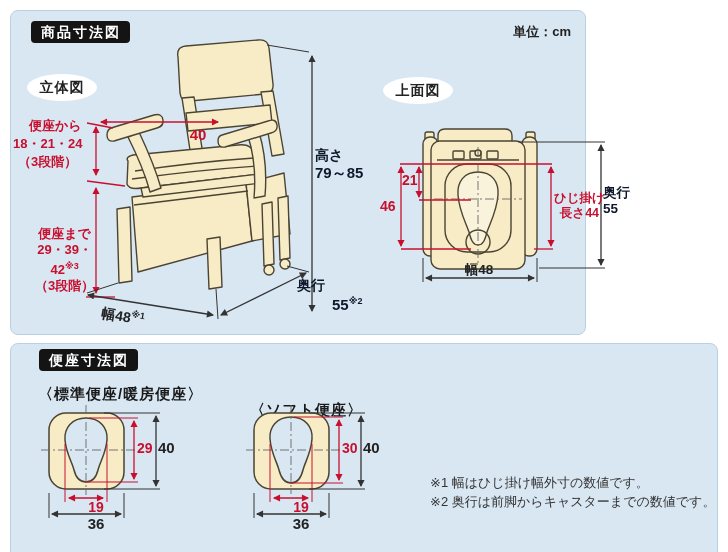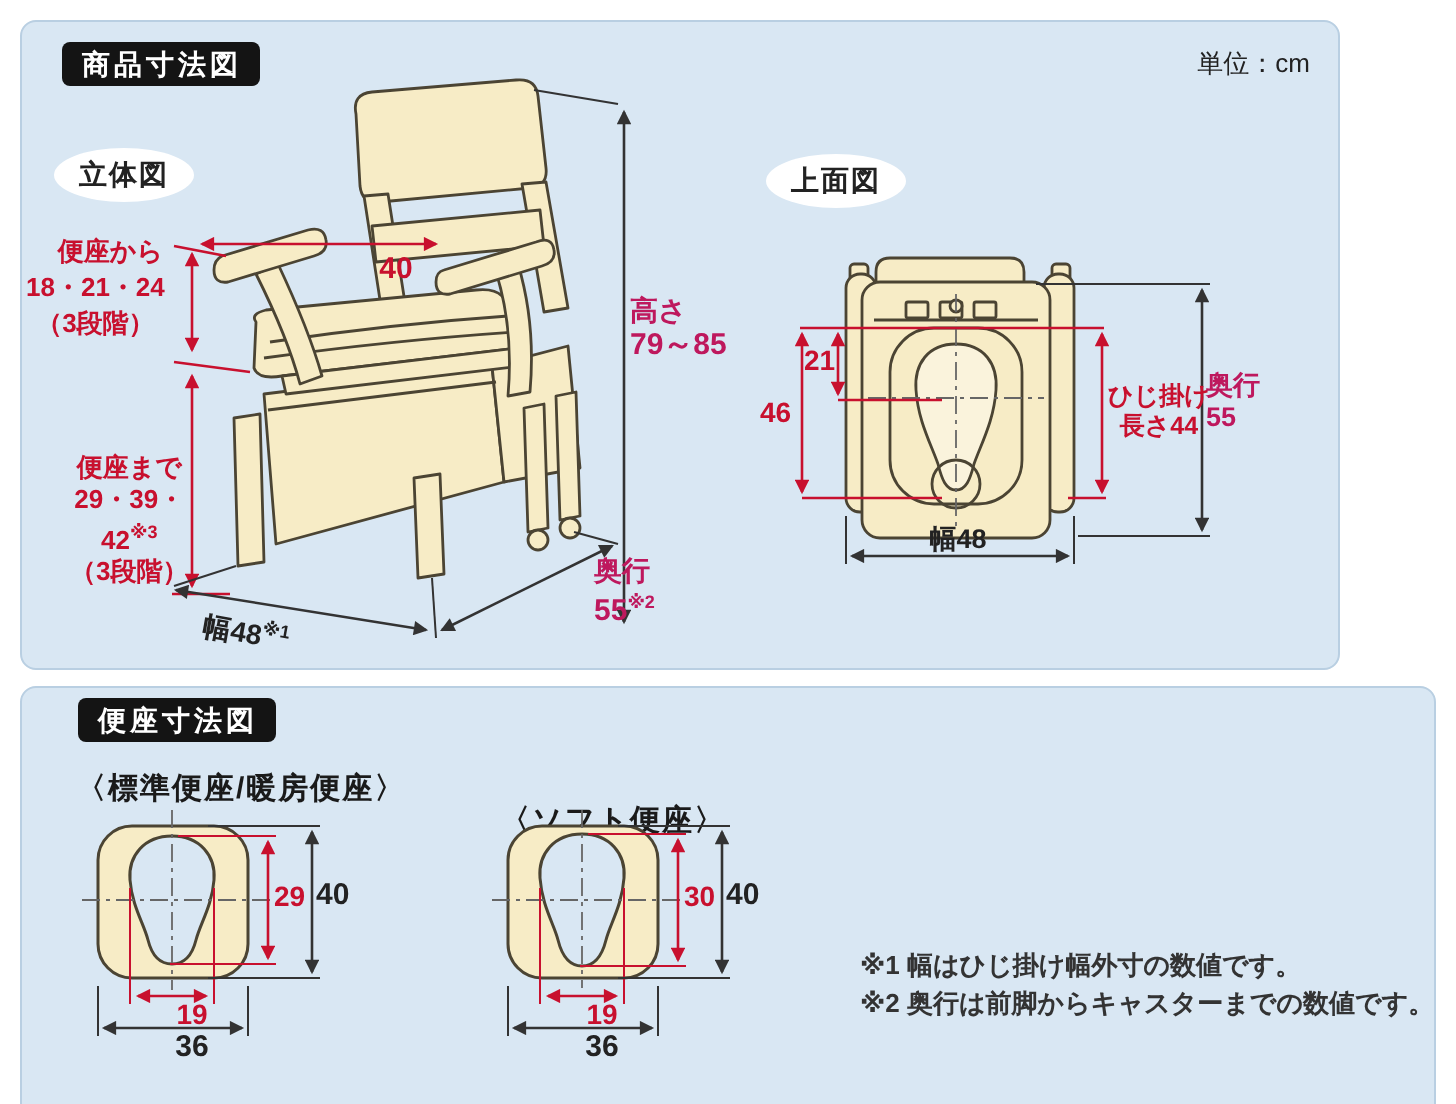--- a/index.html
+++ b/index.html
@@ -1,35 +1,35 @@
 <!DOCTYPE html>
 <html><head>
 <meta charset="utf-8">
 <style>
   html,body{margin:0;padding:0;}
   .stage{position:relative;width:728px;height:552px;background:#ffffff;overflow:hidden;
          font-family:"Liberation Sans","DejaVu Sans",sans-serif;color:#222;}
   .panel{position:absolute;background:#d9e7f3;border:1px solid #b9cfe2;border-radius:8px;box-sizing:border-box;}
-  .panel-top{left:10px;top:10px;width:660px;height:325px;padding-left:24px;}
+  .panel-top{left:10px;top:10px;width:576px;height:325px;padding-left:24px;}
   .panel-bottom{left:10px;top:343px;width:708px;height:249px;}
   .badge{position:absolute;background:#141414;color:#fff;font-weight:bold;font-size:14px;
          letter-spacing:2px;padding:4px 9px 4px 10px;border-radius:4px;line-height:1;}
   .oval{position:absolute;background:#fff;border-radius:50%;display:flex;align-items:center;
         justify-content:center;font-weight:bold;font-size:14px;color:#222;letter-spacing:1px;}
-  .unit{position:absolute;right:14px;top:12px;font-size:13px;font-weight:400;color:#222;}
+  .unit{position:absolute;right:14px;top:12px;font-size:13px;font-weight:700;color:#222;}
   .overlay{position:absolute;left:0;top:0;}
   .dim{position:absolute;font-weight:bold;line-height:1;white-space:nowrap;}
   .red{color:#c8102e;}
   .blk{color:#222;}
   .ctr{text-align:center;}
   .lblock{position:absolute;font-weight:bold;color:#c8102e;font-size:13px;line-height:18px;white-space:nowrap;text-align:center;}
   .lblock div{line-height:18px;}
-  .blkblock{position:absolute;font-weight:bold;color:#be185d;font-size:14px;line-height:17px;white-space:nowrap;}
+  .blkblock{position:absolute;font-weight:bold;color:#0f172a;font-size:14px;line-height:17px;white-space:nowrap;}
   .seat-title{position:absolute;font-weight:bold;font-size:15px;color:#1a1a1a;letter-spacing:1px;white-space:nowrap;}
-  .notes{position:absolute;color:#333;font-size:13px;line-height:19px;font-weight:700;white-space:nowrap;}
+  .notes{position:absolute;color:#333;font-size:13px;line-height:19px;font-weight:400;white-space:nowrap;}
   sup{font-size:9px;font-weight:bold;}
 </style>
 </head>
 <body>
 
 <div class="stage">
 
   <div class="panel panel-top">
 
     <div class="badge" style="left:20px;top:10px;">商品寸法図</div>
@@ -154,21 +154,21 @@
       <div>高さ</div>
       <div style="font-size:15px;">79～85</div>
     </div>
 
     <div class="dim blk" style="left:92px;top:294px;font-size:14px;transform:rotate(10deg);transform-origin:left top;">
       <span>幅48</span><sup>※1</sup>
     </div>
 
     <div class="blkblock" style="left:286px;top:266px;line-height:16px;">
       <div>奥行</div>
-      <div style="font-size:15px;"><span>55</span><sup>※2</sup></div>
+      <div style="font-size:15px;margin-left:35px;"><span>55</span><sup>※2</sup></div>
     </div>
 
     <div class="dim red" style="left:391px;top:162px;font-size:14px;">21</div>
     <div class="dim red" style="left:369px;top:188px;font-size:14px;">46</div>
     <div class="lblock" style="left:543px;top:180px;font-size:12.5px;line-height:15px;">
       <div style="line-height:15px;">ひじ掛け</div>
       <div style="line-height:15px;">長さ44</div>
     </div>
     <div class="dim blk ctr" style="left:447px;top:252px;width:42px;font-size:13.5px;font-weight:600;">幅48</div>
     <div class="blkblock" style="left:592px;top:174px;font-size:13.5px;font-weight:600;line-height:16px;">

